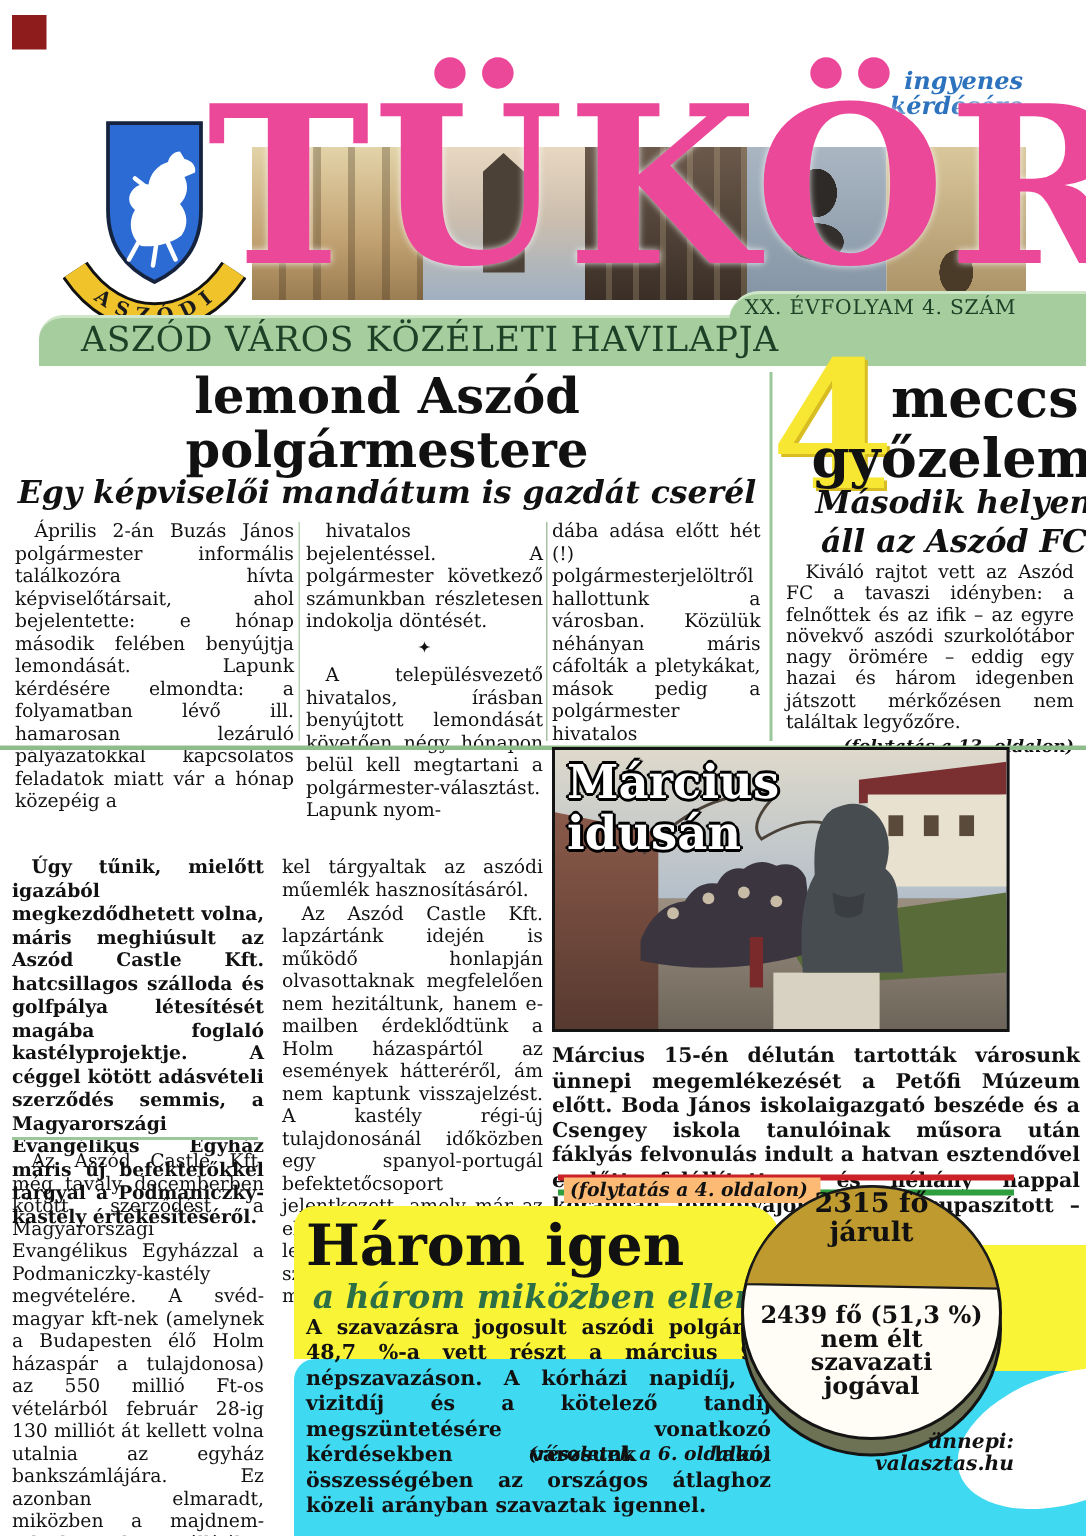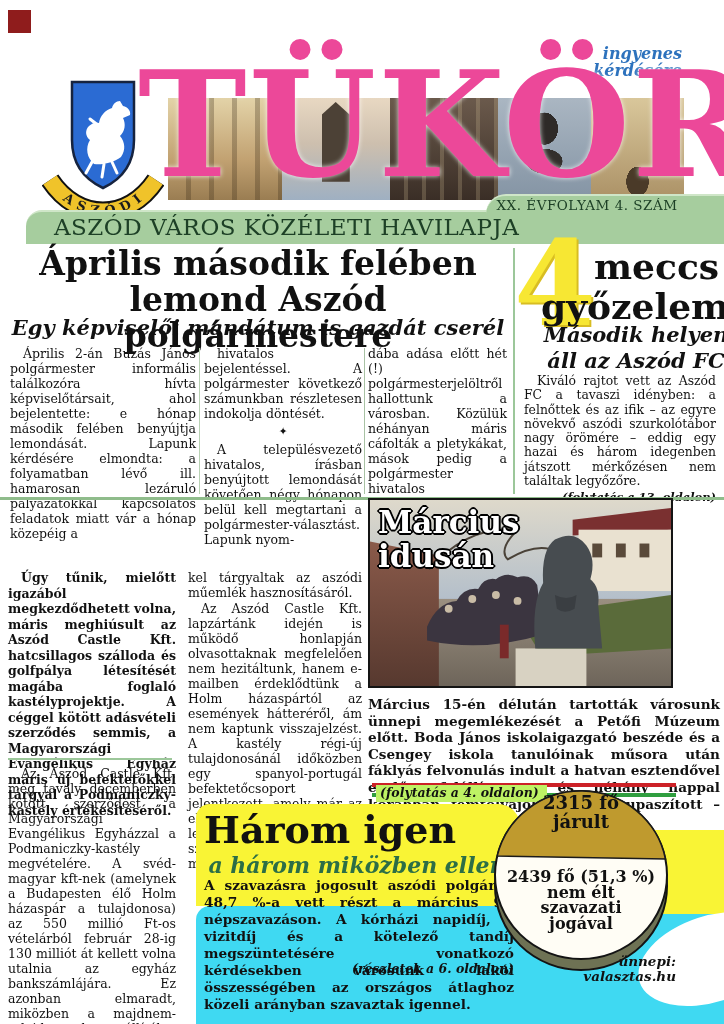--- a/index.html
+++ b/index.html
@@ -84,21 +84,21 @@
   
   .photo { left:368px; top:498px; width:305px; height:190px; border:2px solid #141414; box-sizing:border-box; background:#8c96a0; }
   .photo svg { display:block; width:100%; height:100%; }
   .photo-ov { left:378px; top:505px; font-size:31px; line-height:34px; font-weight:bold; color:#fff;
       text-shadow:-2px 0 0 #000, 2px 0 0 #000, 0 -2px 0 #000, 0 2px 0 #000,
                   -1px -1px 0 #000, 1px 1px 0 #000, 1px -1px 0 #000, -1px 1px 0 #000; }
   .caption { left:368px; top:696px; width:352px; font-size:13.6px; line-height:16.6px; font-weight:bold; text-align:justify; }
   .line-red   { left:372px; top:783px; width:304px; height:4px; background:#cc2127; }
   .line-green { left:372px; top:793px; width:304px; height:4px; background:#2f9e3f; }
   .cont4 { left:376px; top:785px; font-size:12.5px; font-weight:bold; font-style:italic;
-           background:#bef264; padding:0 8px 2px 4px; }
+           background:#fdba74; padding:0 8px 2px 4px; }
 
   
   .cyan-main  { left:196px; top:906px; width:324px; height:118px; background:#3fd9f2; border-radius:14px 0 0 0; }
   .cyan-right { left:520px; top:914px; width:204px; height:110px; background:#3fd9f2; }
   .yellow-band{ left:520px; top:830px; width:204px; height:84px; background:#f9f435; }
   .yellow-box { left:196px; top:804px; width:324px; height:102px; background:#f9f435; border-radius:14px 22px 0 0; }
   .swoosh { left:636px; top:916px; width:150px; height:86px; background:#fff; border-radius:50%;
             transform:rotate(-18deg); }
 
   .ref-hl  { left:204px; top:810px; width:306px; text-align:left; font-size:38px; line-height:40px; font-weight:bold; }
@@ -148,21 +148,20 @@
     <div class="seg5"></div>
   </div>
   <div class="abs masthead-title">TÜKÖR</div>
 
   <div class="abs banner-main"></div>
   <div class="abs banner-tab"></div>
   <div class="abs banner-title">ASZÓD VÁROS KÖZÉLETI HAVILAPJA</div>
   <div class="abs issue-l1">XX. ÉVFOLYAM 4. SZÁM</div>
 
   <div class="abs lead-hl">
-    <div>Április második felében</div>
     <div>lemond Aszód polgármestere</div>
   </div>
   <div class="abs lead-sub">Egy képviselői mandátum is gazdát cserél</div>
 
   <div class="abs col-l1 body-text">
     <p class="indent">Április 2-án Buzás János polgármester informális találkozóra hívta képviselőtársait, ahol bejelentette: e hónap második felében benyújtja lemondását. Lapunk kérdésére elmondta: a folyamatban lévő ill. hamarosan lezáruló pályázatokkal kapcsolatos feladatok miatt vár a hónap közepéig a</p>
   </div>
   <div class="abs col-l2 body-text">
     <p class="indent">hivatalos bejelentéssel. A polgármester következő számunkban részletesen indokolja döntését.</p>
     <p class="sep-star">✦</p>

